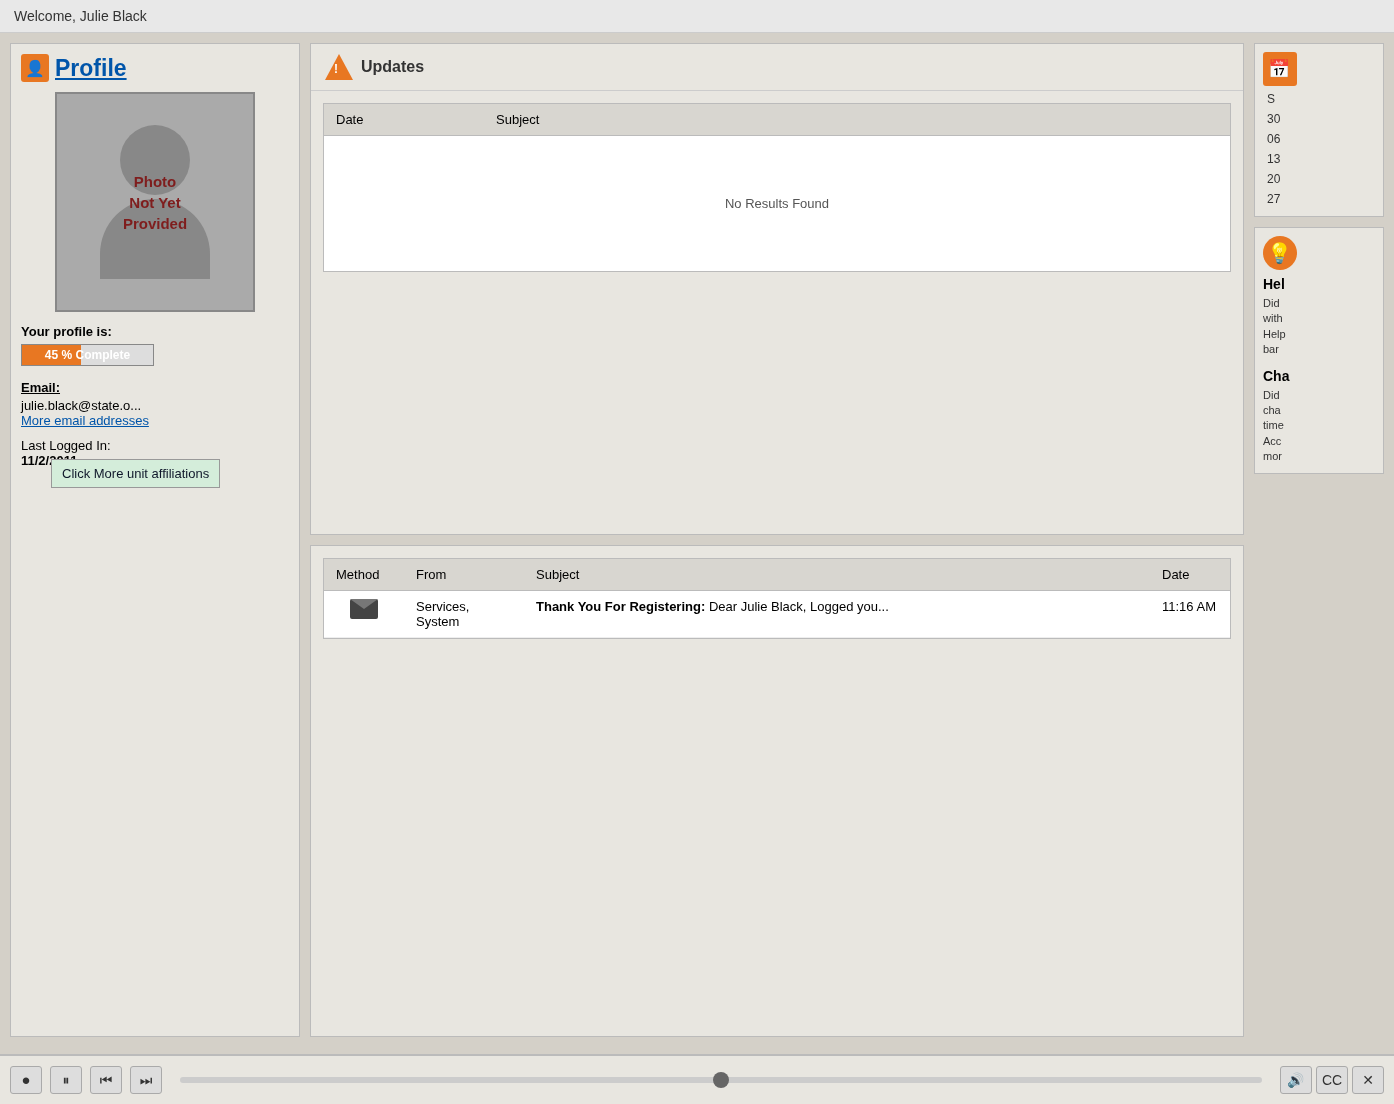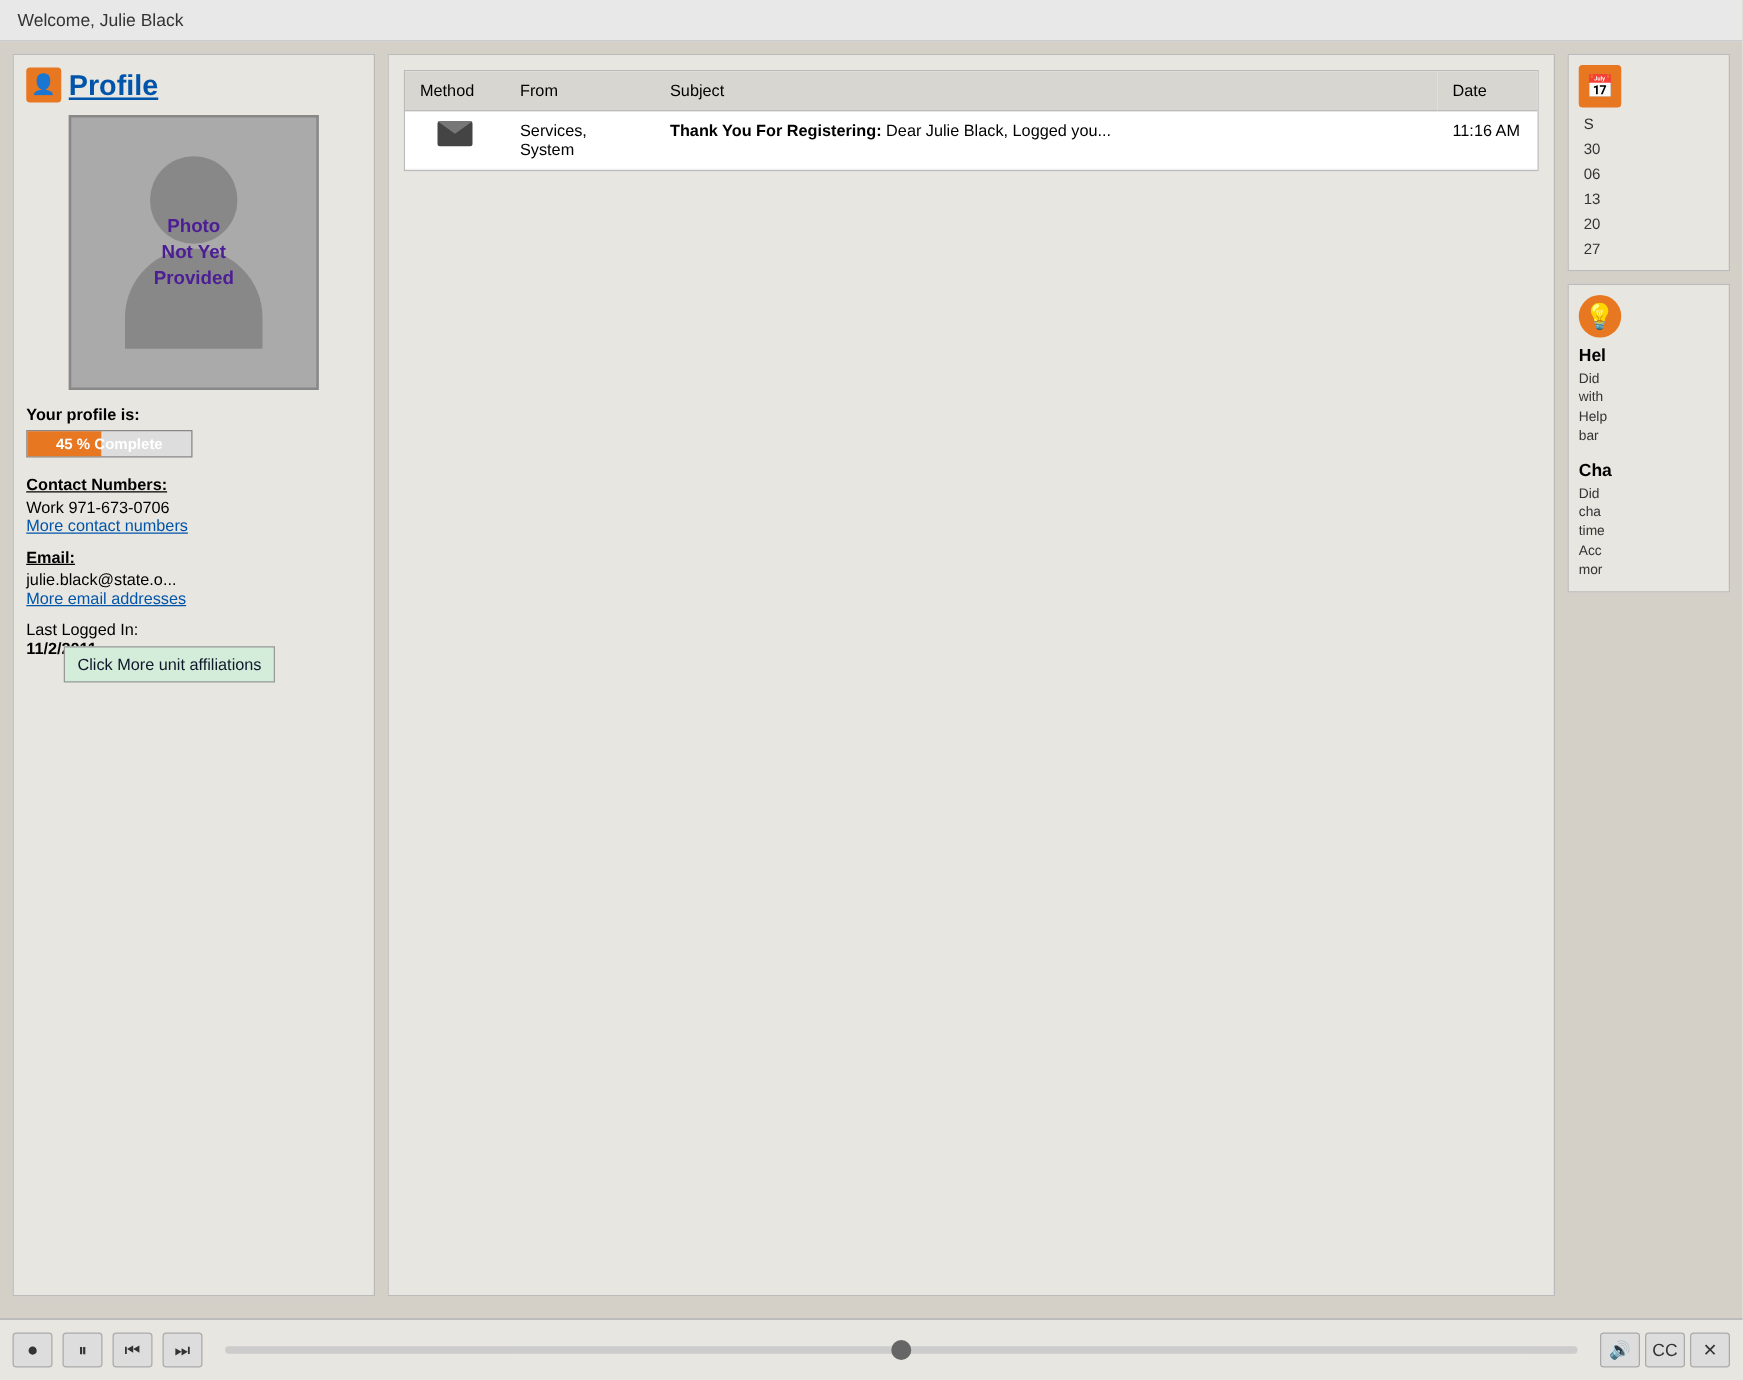--- a/index.html
+++ b/index.html
@@ -102,21 +102,21 @@
     }
 
     .photo-text {
       position: absolute;
       top: 50%;
       left: 50%;
       transform: translate(-50%, -50%);
       text-align: center;
       font-weight: bold;
       font-size: 15px;
-      color: #4c1d95;
+      color: #7f1d1d;
       line-height: 1.4;
     }
 
     .profile-complete-label {
       font-weight: bold;
       margin-bottom: 5px;
     }
 
     .progress-bar-container {
       width: 133px;
@@ -449,43 +449,65 @@
       </div>
     </div>
 
     <div class="profile-complete-label">Your profile is:</div>
     <div class="progress-bar-container">
       <div class="progress-bar-fill"></div>
       <div class="progress-bar-label">45 % Complete</div>
     </div>
 
 
-    <div class="section-content">
-      <div class="section-title" style="text-decoration:underline;">Contact Numbers:</div>
-      <div>Work 971-673-0706</div>
-      <a href="#">More contact numbers</a>
-    </div>
 
     <div class="section-content">
       <div class="section-title" style="text-decoration:underline;">Email:</div>
       <div>julie.black@state.o...</div>
       <a href="#">More email addresses</a>
     </div>
 
 
     <div class="section-content" style="position:relative;">
       <div>Last Logged In:</div>
       <div style="font-weight:bold;">11/2/2011</div>
 
       <div class="tooltip-popup" style="background:#d4edda; border:1px solid #999; padding:6px 10px; font-size:13px; color:#0f172a; position:absolute; bottom:-20px; left:30px; z-index:10; white-space:nowrap;text-align:center;">Click More unit affiliations</div>
     </div>
   </div>
 
   <div class="center-area">
 
+    <div class="updates-panel">
+      <div class="panel-title-bar">
+        <div class="warning-icon-wrap">
+          <div class="warning-triangle"></div>
+        </div>
+        <span class="panel-title-text">Updates</span>
+      </div>
+      <div class="updates-table-container">
+        <table class="updates-table">
+          <thead>
+            <tr>
+              <th style="width:160px;">Date</th>
+              <th>Subject</th>
+            </tr>
+          </thead>
+          <tbody>
+            <tr>
+              <td colspan="2" class="no-results">No Results Found</td>
+            </tr>
+          </tbody>
+        </table>
+      </div>
+
+      <div style="height:180px;">
+        
+      </div>
+    </div>
 
     <div class="messages-panel">
       <div class="messages-table-container">
         <table class="messages-table">
           <thead>
             <tr>
               <th style="width:80px;">Method</th>
               <th style="width:120px;">From</th>
               <th>Subject</th>
               <th style="width:80px;">Date</th>

